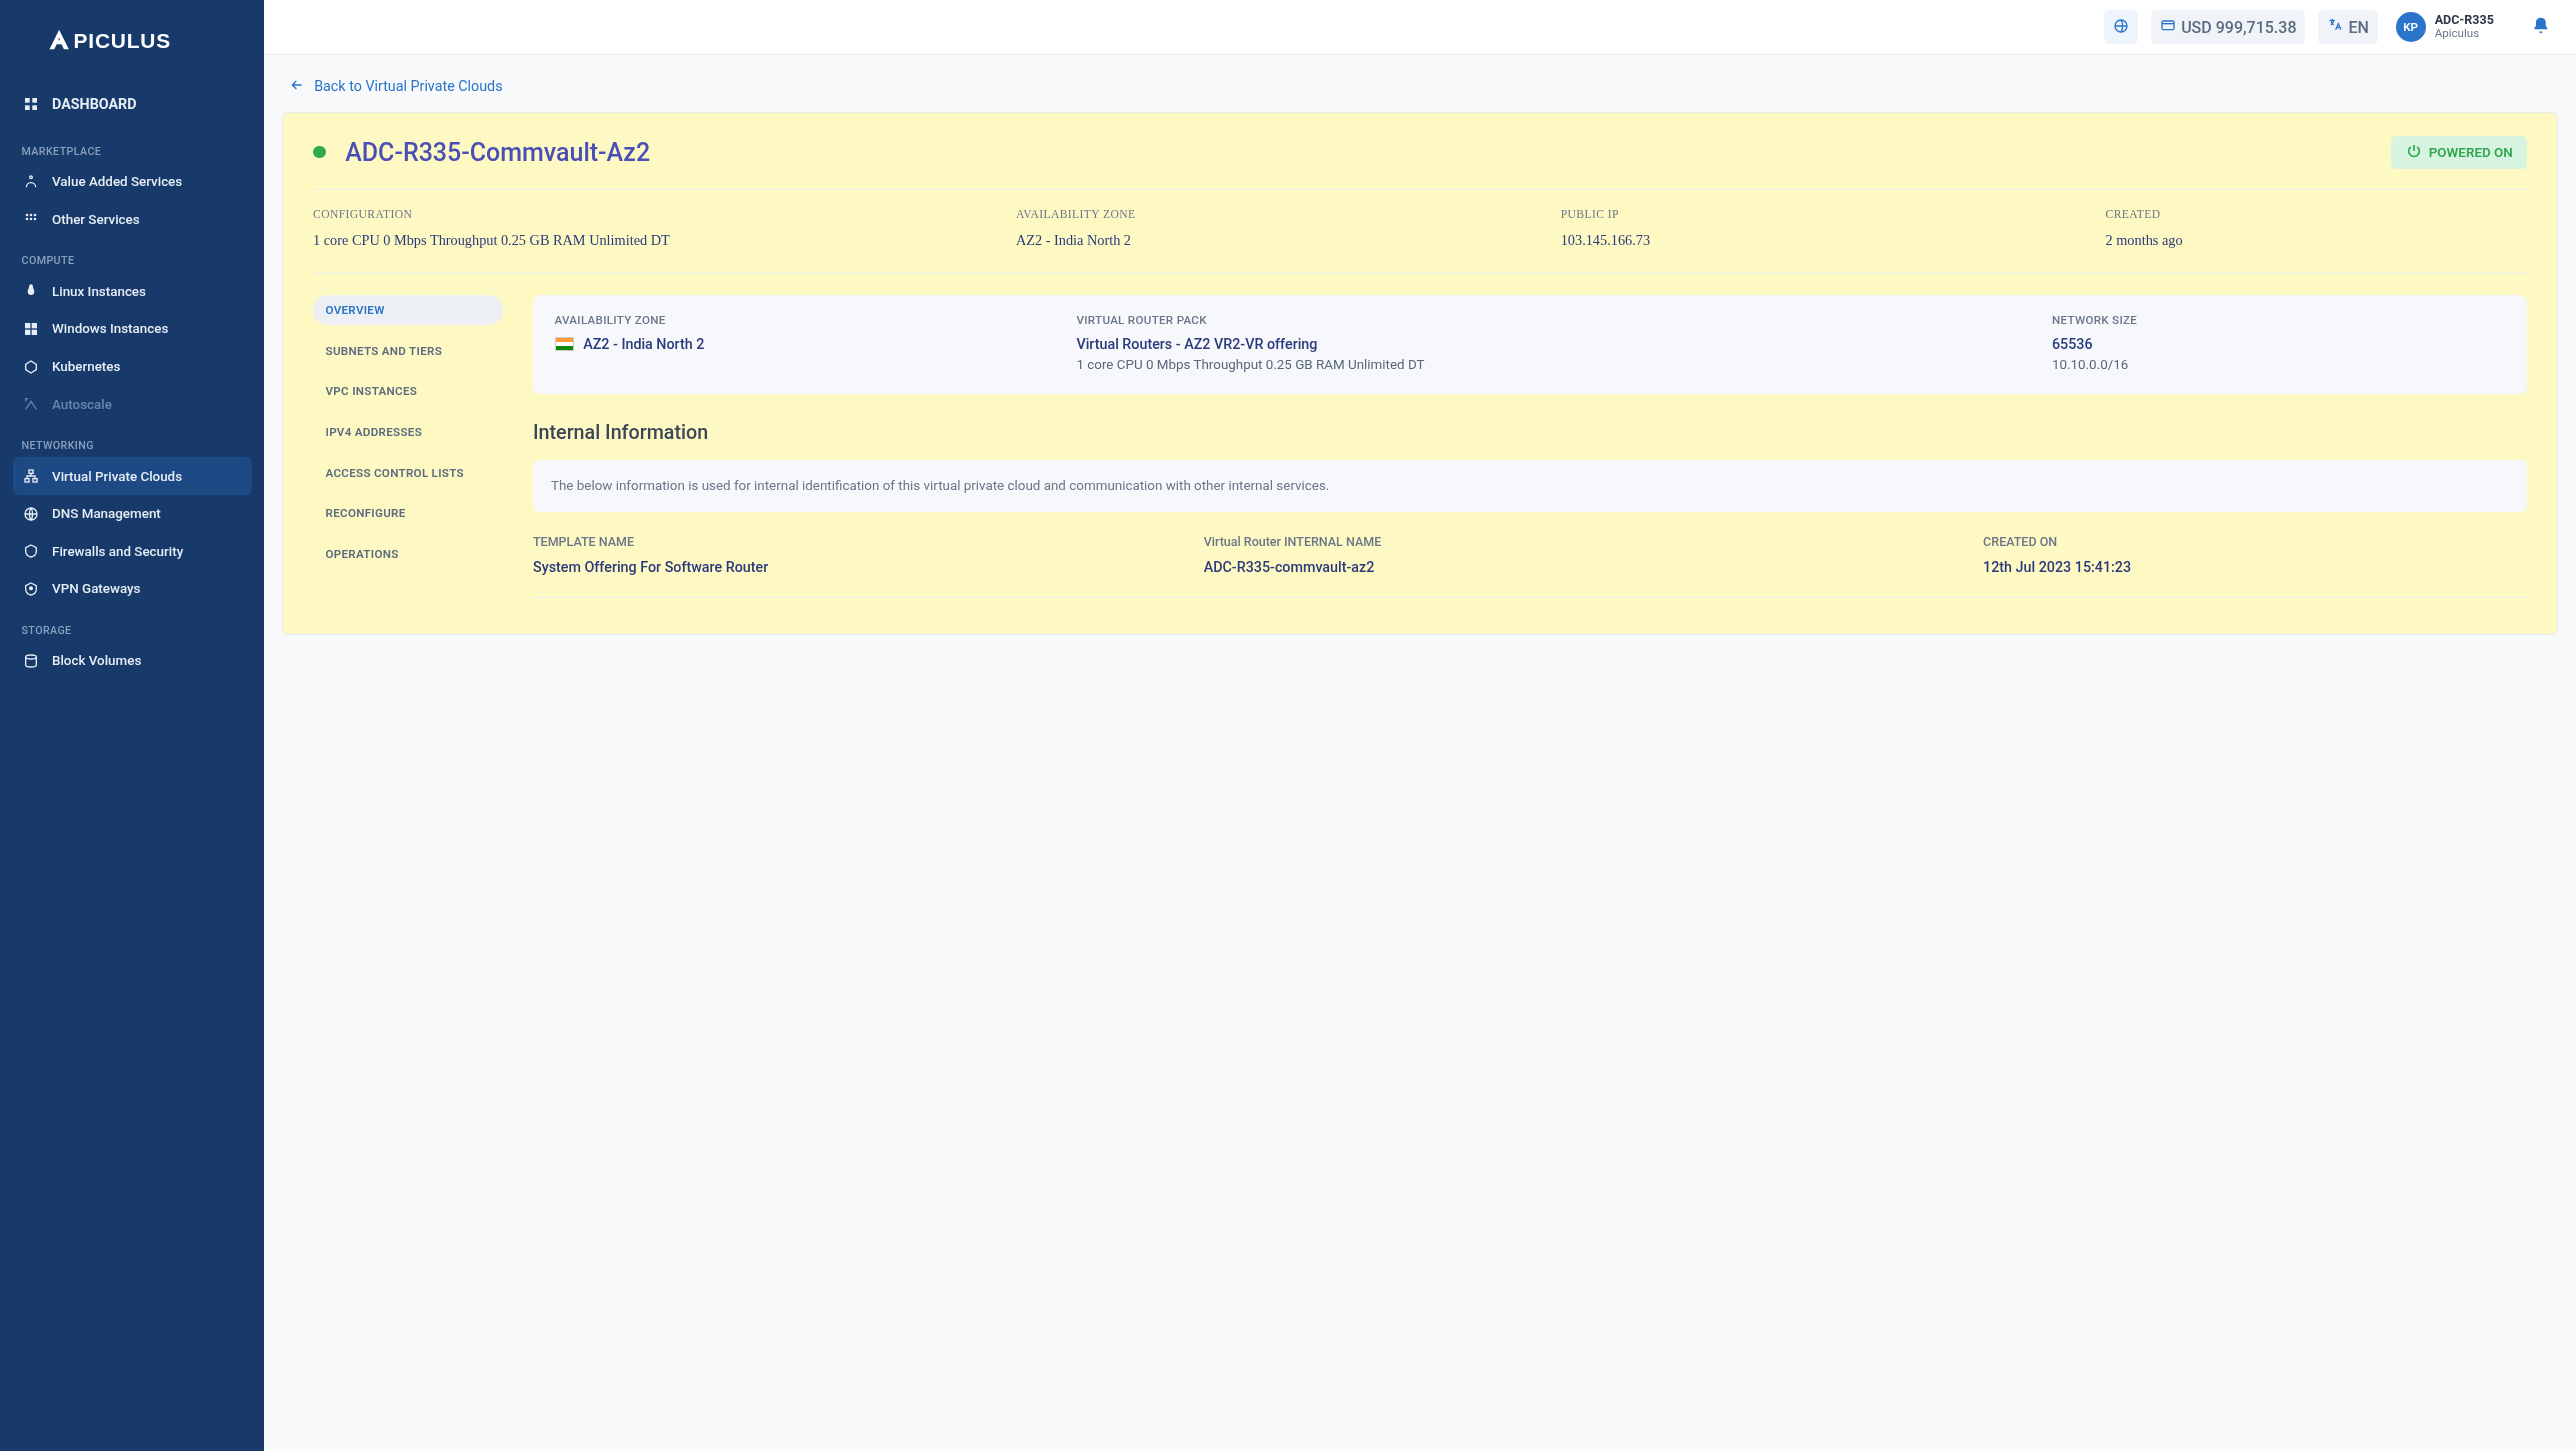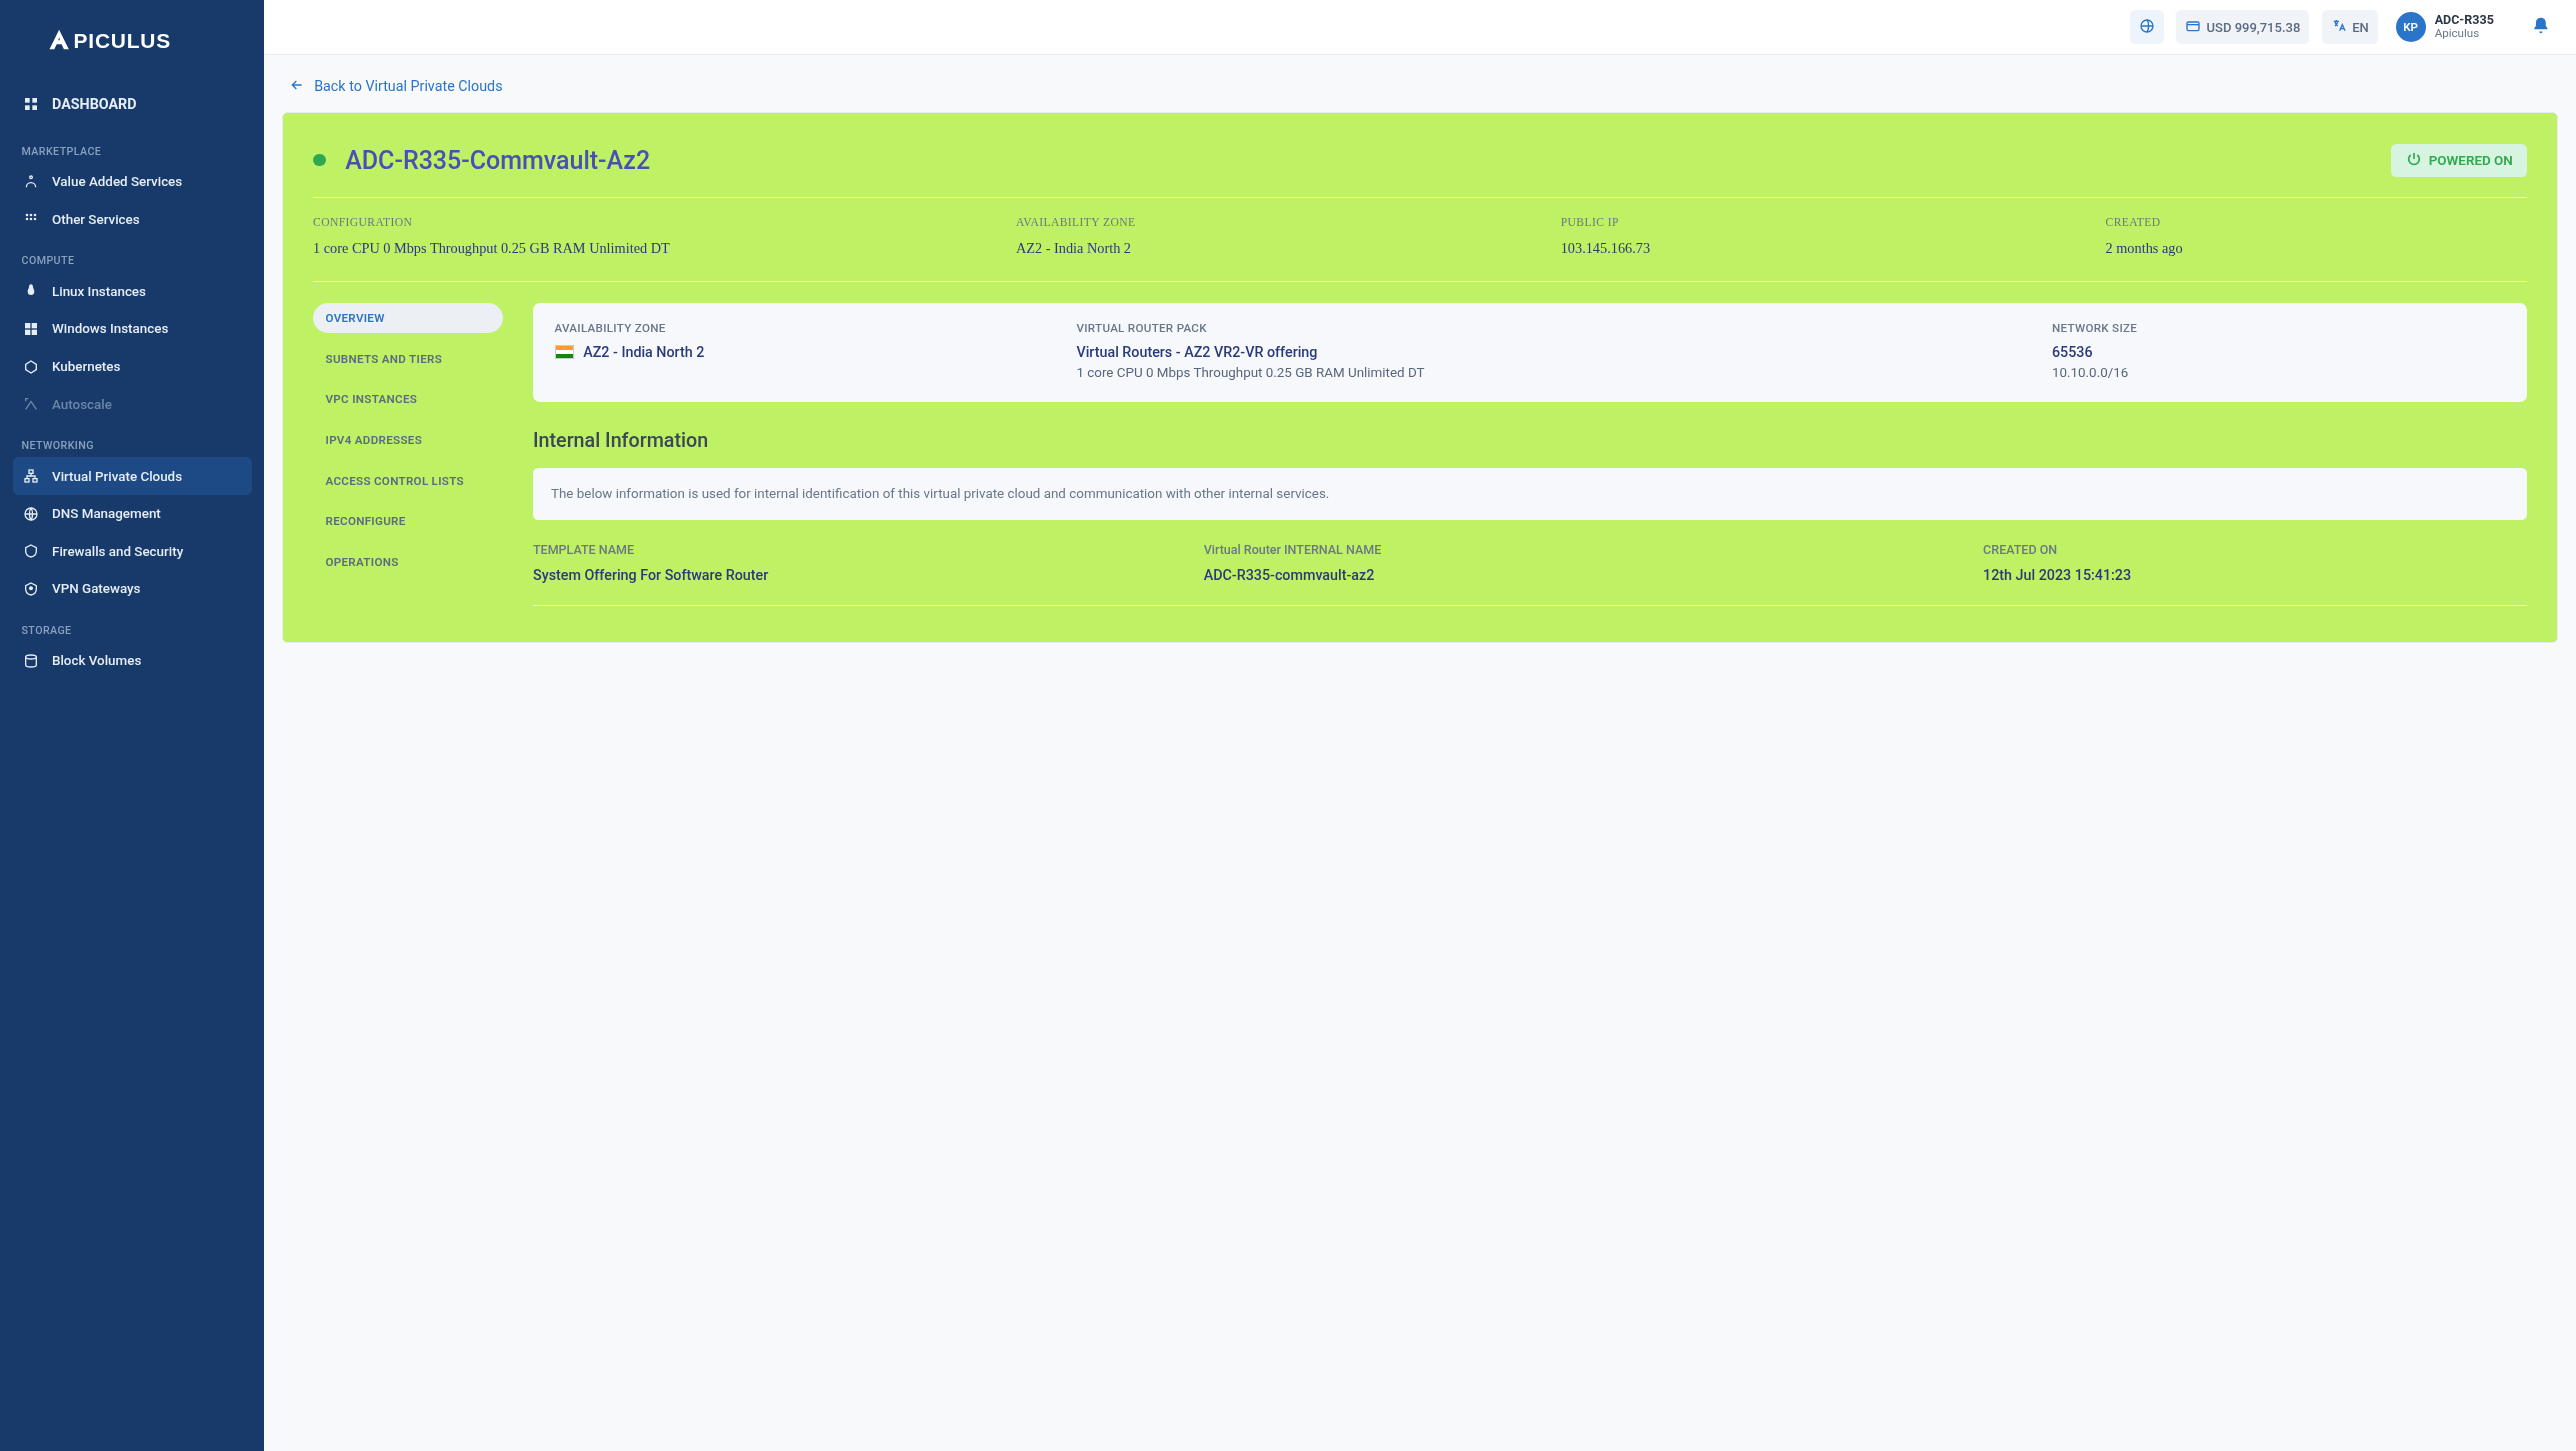--- a/index.html
+++ b/index.html
@@ -16,33 +16,33 @@
 .nav-item .icon { width: 18px; height: 18px; margin-right: 12.5px; display: inline-flex; align-items: center; justify-content: center; }
 .nav-item.muted { color: #6b86a7; }
 .nav-item.active { background: #1d4a85; border-radius: 5.4px; margin: 0 12.5px; padding: 9.8px 9px; }
 .nav-section-title { font-size: 10.7px; letter-spacing: 0.4px; color: #8aa0bd; padding: 16px 21.5px 5.4px; font-weight: 500; }
 
 
 .main { flex: 1; display: flex; flex-direction: column; }
 .topbar { height: 55px; background: #fff; border-bottom: 0.9px solid #e6ebf2; display: flex; align-items: center; justify-content: flex-end; padding: 0 25px; gap: 12.5px; }
 .top-btn { display: inline-flex; align-items: center; justify-content: center; height: 34px; min-width: 34px; padding: 0 9px; border-radius: 5.4px; cursor: pointer; gap: 5.4px; }
 .top-btn.icon-only { background: #eef4fb; color: #2a74c9; }
-.top-btn.chip { background: #f0f3f7; color: #5b6b80; font-size: 13px; font-weight: 500; }
+.top-btn.chip { background: #f0f3f7; color: #5b6b80; font-size: 16px; font-weight: 500; }
 .top-btn.chip .icon { color: #2a74c9; }
 .avatar { width: 30px; height: 30px; border-radius: 50%; background: #2a74c9; color: #fff; display: inline-flex; align-items: center; justify-content: center; font-size: 11.6px; font-weight: 600; }
 .user-block { display: flex; gap: 9px; margin-left: 5.4px; }
 .user-text { line-height: 1.2; }
 .user-text .line1 { font-weight: 700; font-size: 12.5px; color: #2b3646; }
 .user-text .line2 { font-size: 11.6px; color: #6a7689; }
 .bell { color: #2a74c9; margin-left: 25px; cursor: pointer; }
 
 
 .content { padding: 21.5px 18px 25px 18px; }
 .back-link { display: inline-flex; align-items: center; gap: 9px; color: #2a74c9; font-size: 14.3px; cursor: pointer; margin-left: 7.2px; margin-bottom: 16px; }
-.card { background: #bef264; border: 0.9px solid #e6ebf2; border-radius: 5.4px; padding: 31px 30px 36px; }
+.card { background: #fef9c3; border: 0.9px solid #e6ebf2; border-radius: 5.4px; padding: 23px 30px 36px; }
 
 .title-row { display: flex; align-items: center; justify-content: space-between; border-bottom: 0.9px solid #e9edf3; padding-bottom: 19.7px; margin-bottom: 18px; }
 .title-left { display: flex; align-items: center; gap: 19.7px; }
 .status-dot { width: 12.5px; height: 12.5px; border-radius: 50%; background: #2fa84f; display: inline-block; }
 .page-title { font-size: 25px; font-weight: 500; color: #4a4fb5; }
 .power-badge { display: inline-flex; align-items: center; gap: 7.2px; background: #d6f4df; color: #2fa84f; padding: 7.2px 14.3px; border-radius: 5.4px; font-weight: 600; font-size: 13.4px; }
 
 .summary-grid { display: grid; grid-template-columns: 1.3fr 1fr 1fr 0.8fr; gap: 18px; padding-bottom: 21.5px; border-bottom: 0.9px solid #e9edf3; font-family: Liberation Serif, serif; }
 .sum-label { font-size: 11.6px; letter-spacing: 0.4px; color: #6a7689; font-weight: 500; margin-bottom: 9px; }
 .sum-value { font-size: 14.3px; color: #2a3a7a; font-weight: 500; line-height: 1.5; }

